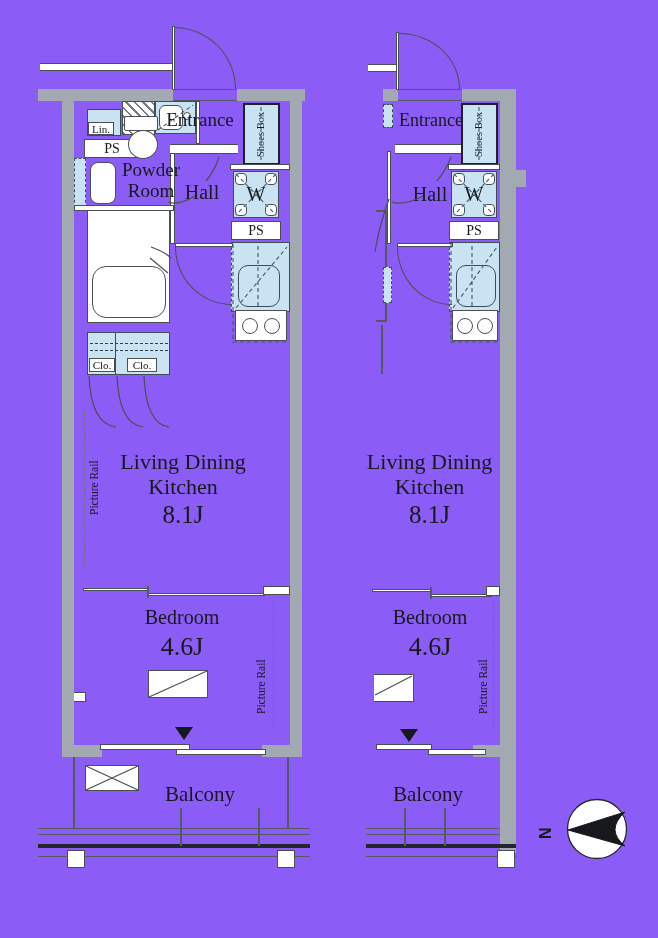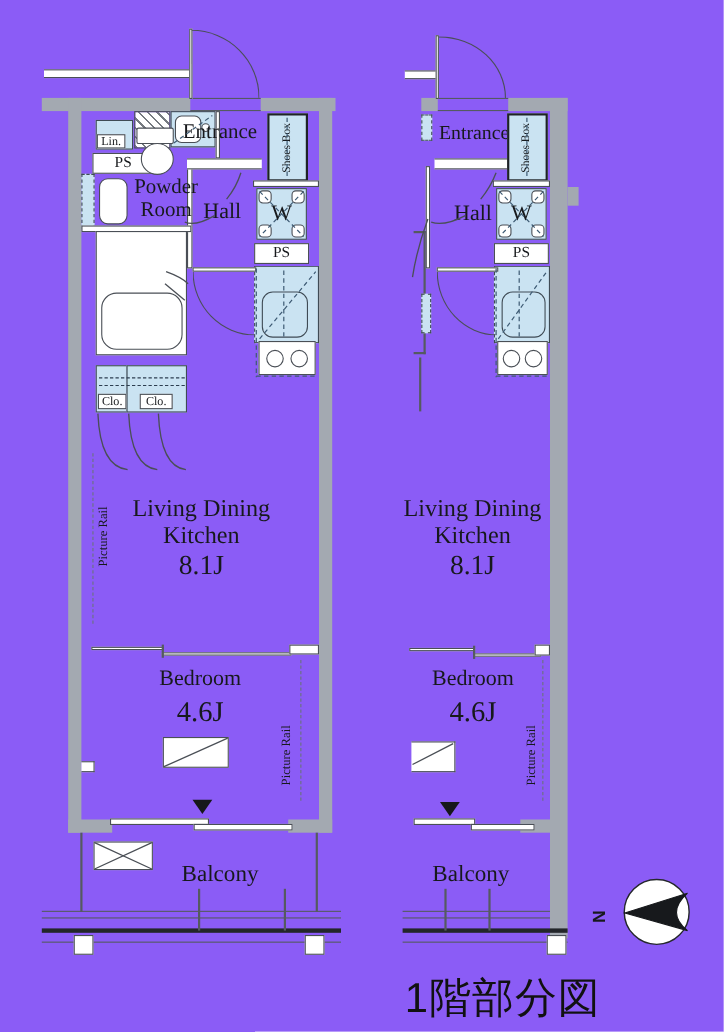--- a/index.html
+++ b/index.html
@@ -252,15 +252,14 @@
       <path d="M472,246 L472,308 M453,308 L497,247 M451,244 L451,343 M451,342 L499,342"></path>
       <path d="M158,130 L193,105"></path>
     </g>
     <g>
       <circle cx="597" cy="829" r="29.5" fill="#ffffff" stroke="#25282c" stroke-width="1.3"></circle>
       <path d="M568,830 L625,812 Q605,830 625,846 Z" fill="#17191c" stroke="#17191c" stroke-width="1"></path>
     </g>
   </svg>
 
   <div class="abs" style="left:536px;top:820px;width:20px;font-family:'Liberation Sans','DejaVu Sans',sans-serif;font-weight:bold;font-size:16px;transform:rotate(-90deg);color:#17191c;">N</div>
-  <div class="caption" style="left:368px;top:882px;width:200px;font-size:38px;">1階部分図</div>
 
 </div>
 
 </body></html>

